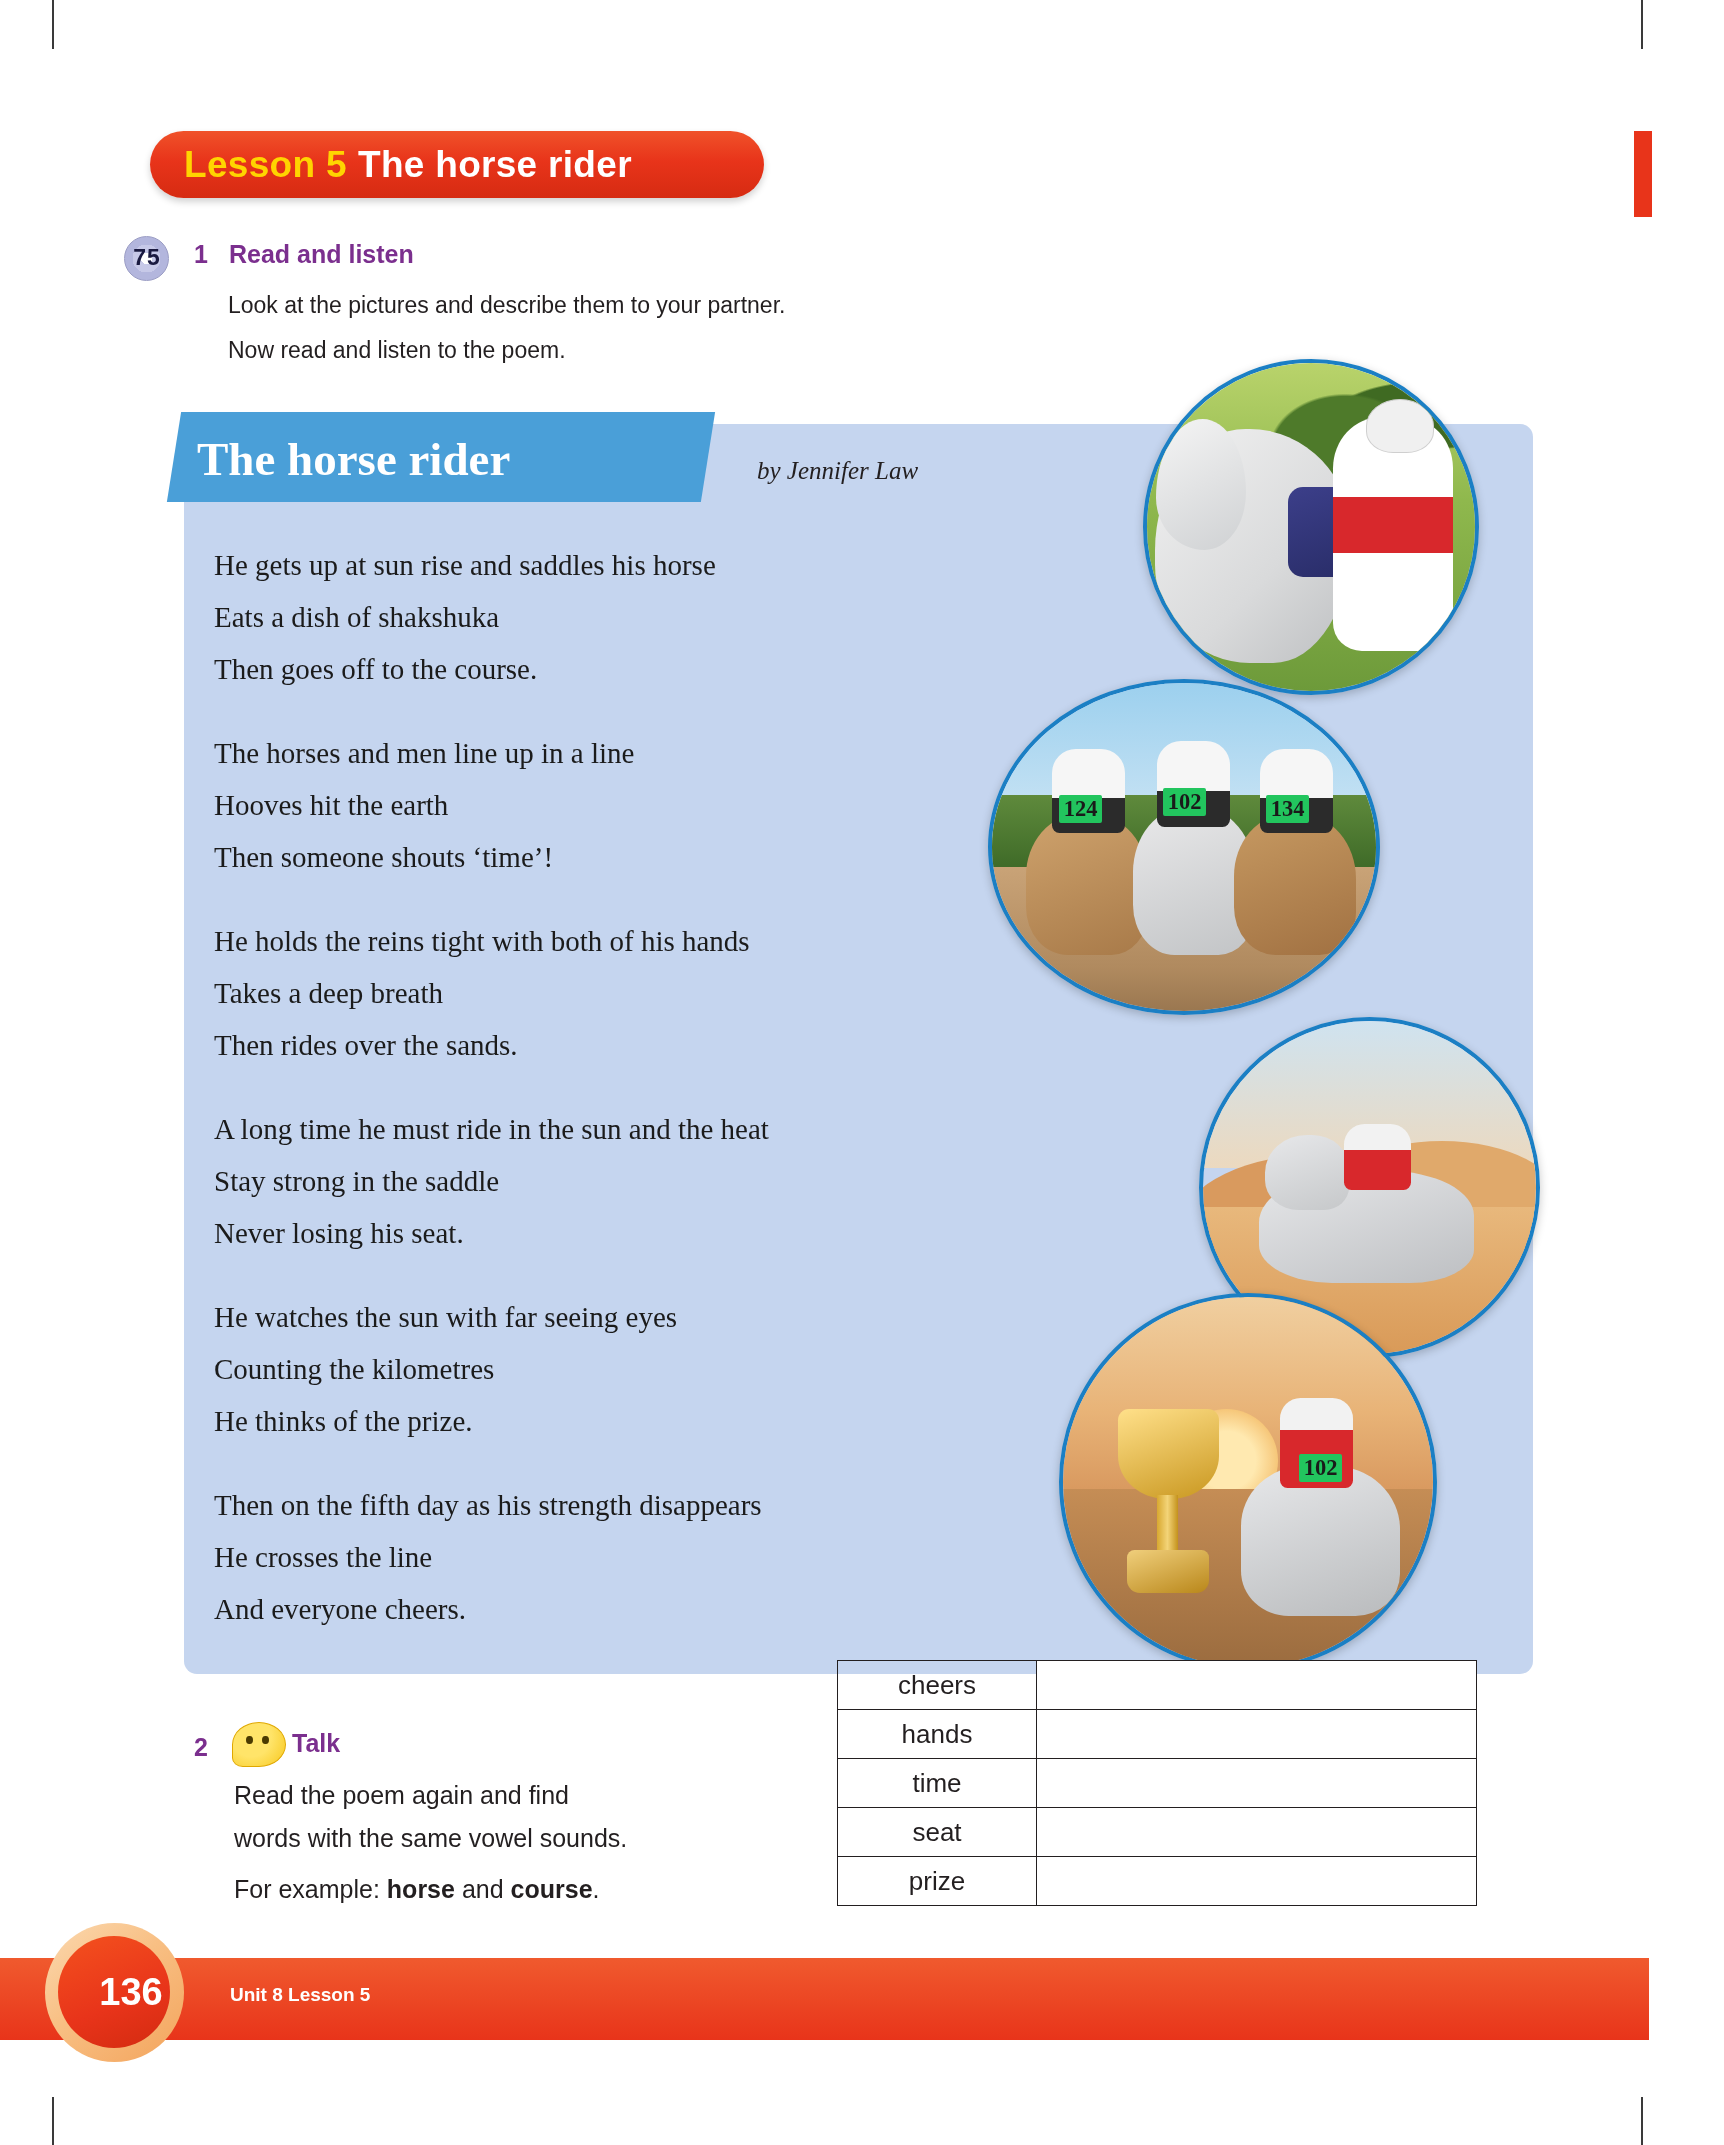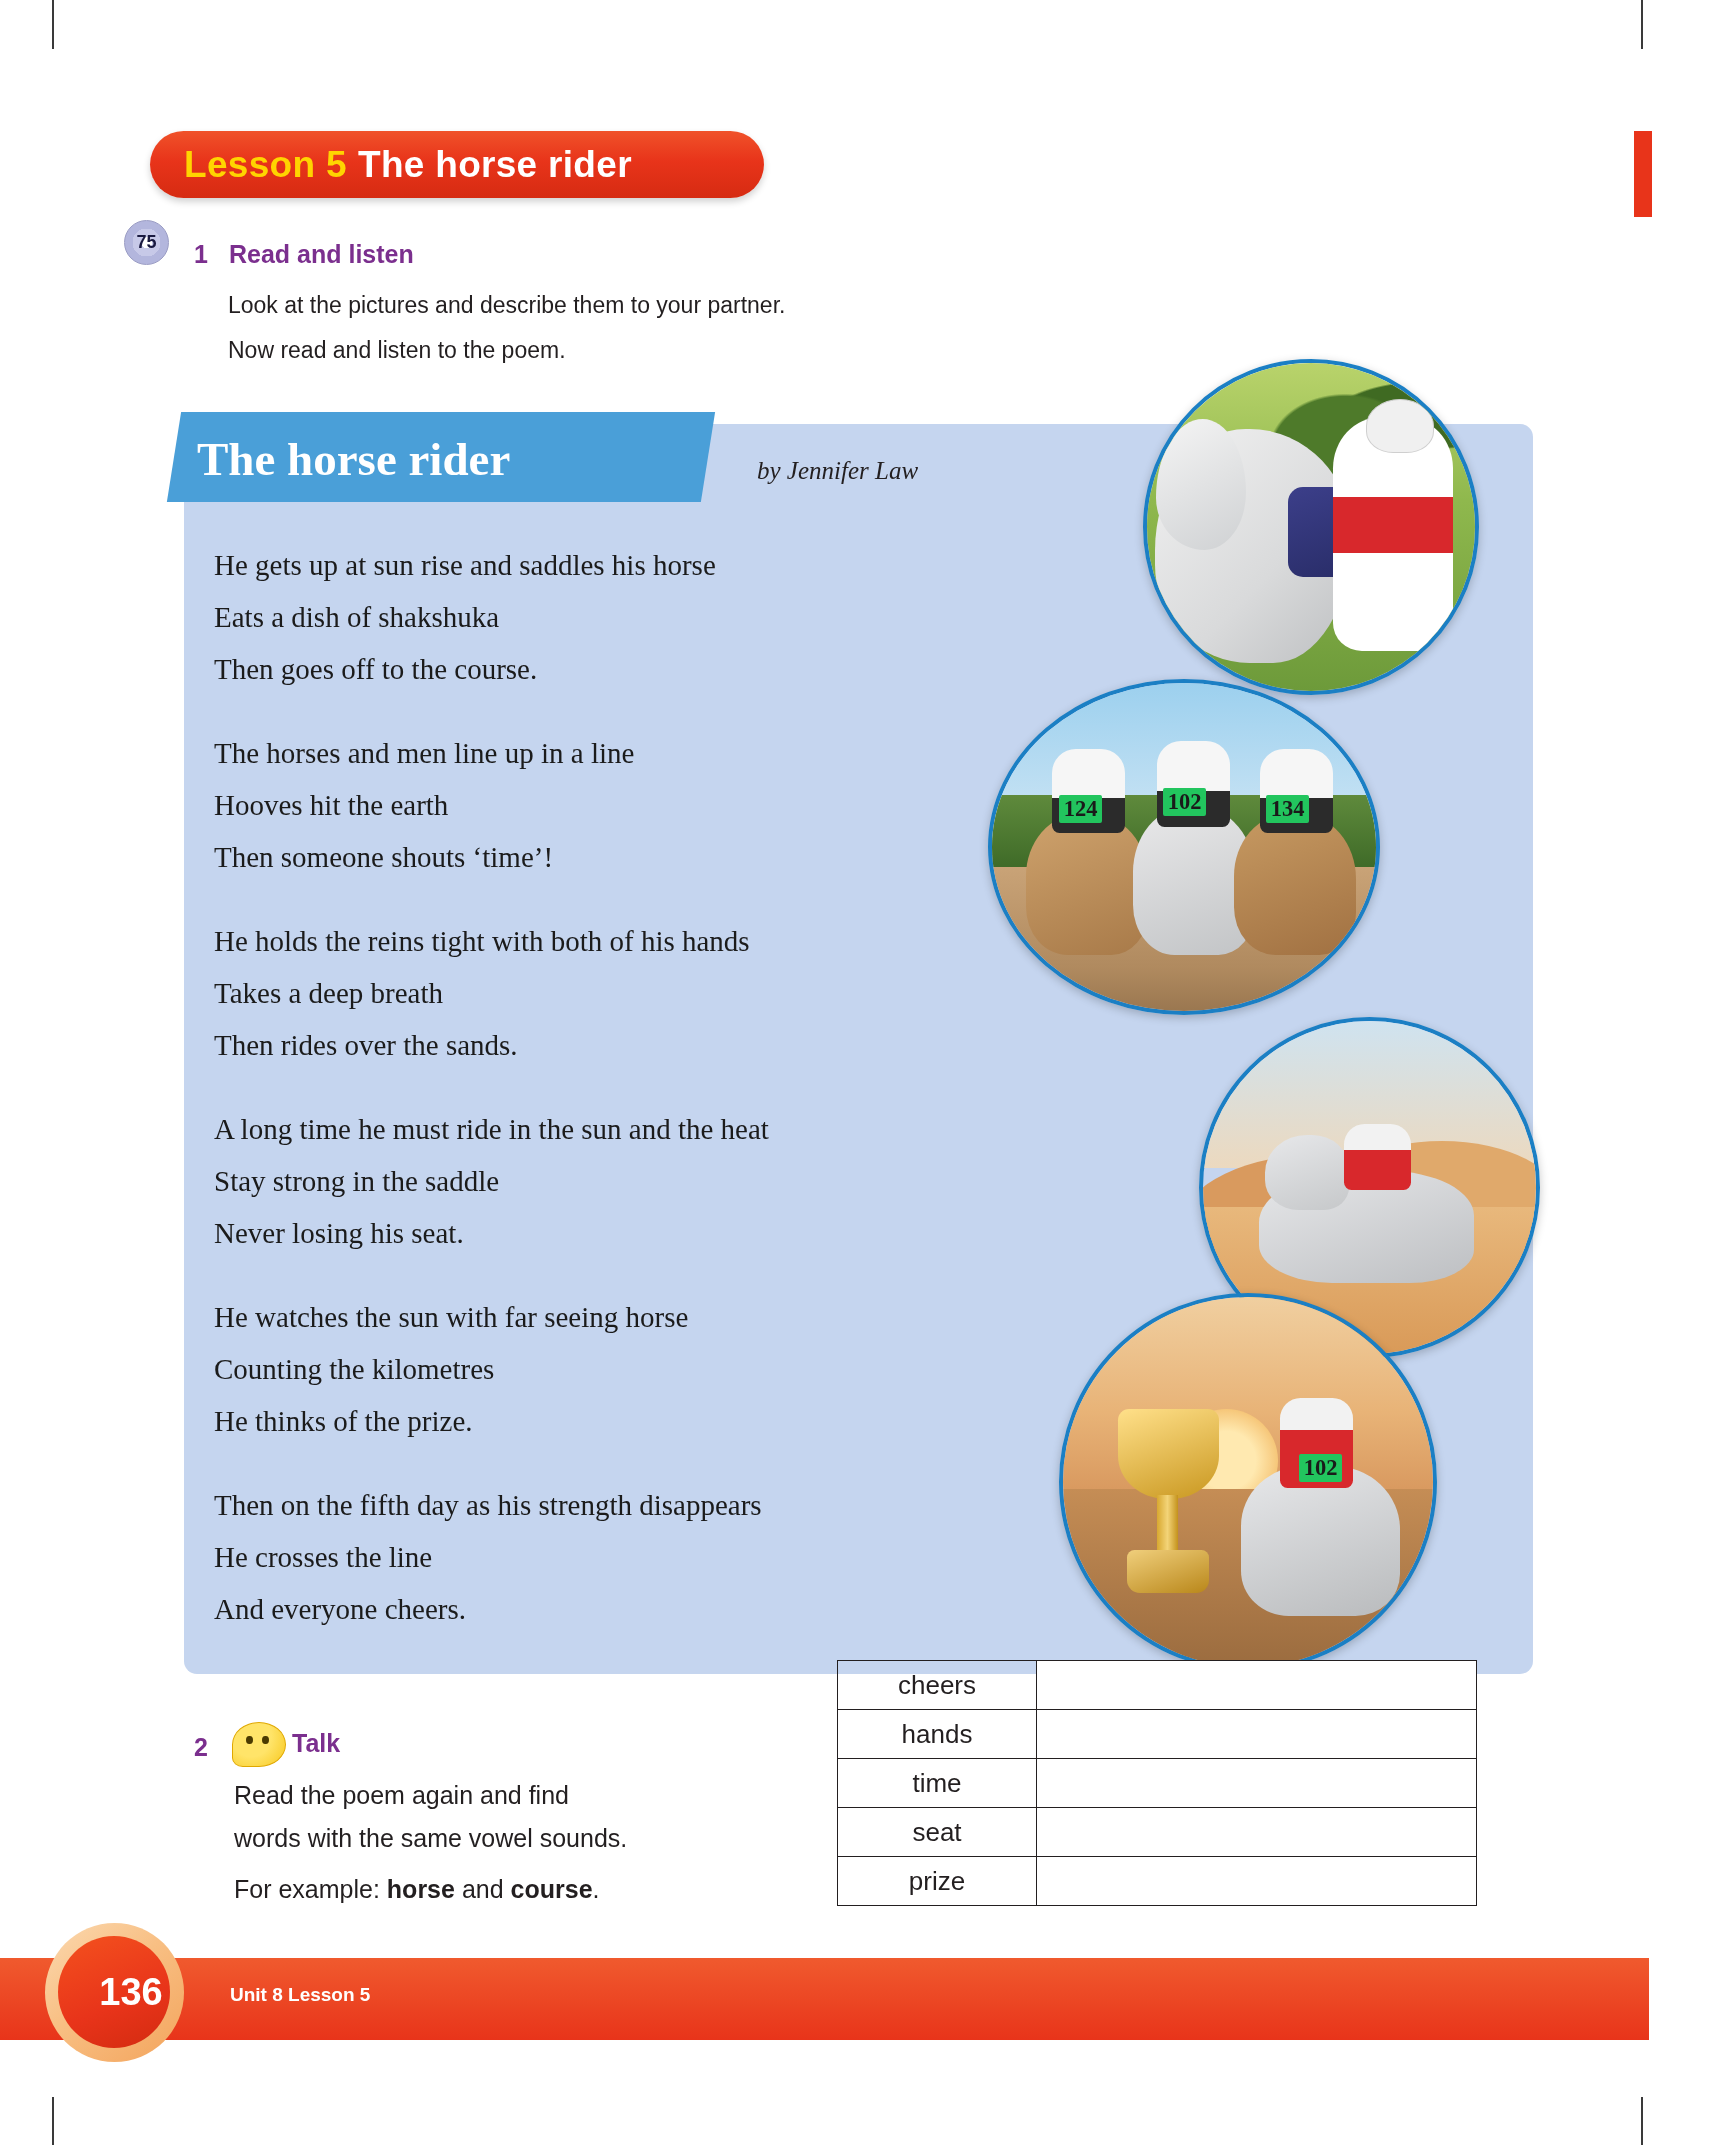--- a/index.html
+++ b/index.html
@@ -60,32 +60,33 @@
     top: 131px;
     width: 18px;
     height: 86px;
     background: #e8341a;
   }
 
   
   .cd-icon {
     position: absolute;
     left: 124px;
-    top: 220px;
+    top: 236px;
     width: 43px;
     height: 43px;
     border-radius: 50%;
     background: radial-gradient(circle at 50% 50%, #ffffff 0 18%, #c7c9e8 18% 46%, #b3b6dd 46% 100%);
     border: 0.9px solid #9a9cc4;
     display: flex;
     align-items: center;
     justify-content: center;
-    font-size: 18px;
+    font-size: 23px;
     font-weight: bold;
     color: #1a1a40;
+    font-family: Liberation Mono, monospace;
   }
   .act1-num {
     position: absolute;
     left: 194px;
     top: 240px;
     font-size: 25px;
     font-weight: bold;
     color: #7b2f8e;
   }
   .act1-label {
@@ -403,21 +404,21 @@
     <div class="poem-line">He holds the reins tight with both of his hands</div>
     <div class="poem-line">Takes a deep breath</div>
     <div class="poem-line">Then rides over the sands.</div>
   </div>
   <div class="poem-stanza">
     <div class="poem-line">A long time he must ride in the sun and the heat</div>
     <div class="poem-line">Stay strong in the saddle</div>
     <div class="poem-line">Never losing his seat.</div>
   </div>
   <div class="poem-stanza">
-    <div class="poem-line">He watches the sun with far seeing horse</div>
+    <div class="poem-line">He watches the sun with far seeing eyes</div>
     <div class="poem-line">Counting the kilometres</div>
     <div class="poem-line">He thinks of the prize.</div>
   </div>
   <div class="poem-stanza">
     <div class="poem-line">Then on the fifth day as his strength disappears</div>
     <div class="poem-line">He crosses the line</div>
     <div class="poem-line">And everyone cheers.</div>
   </div>
 </div>
 

